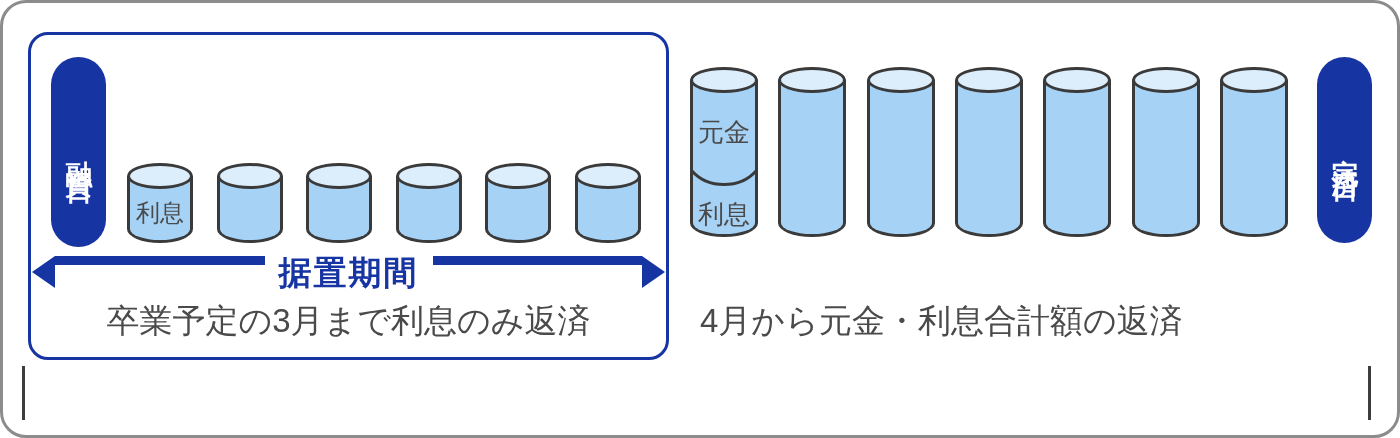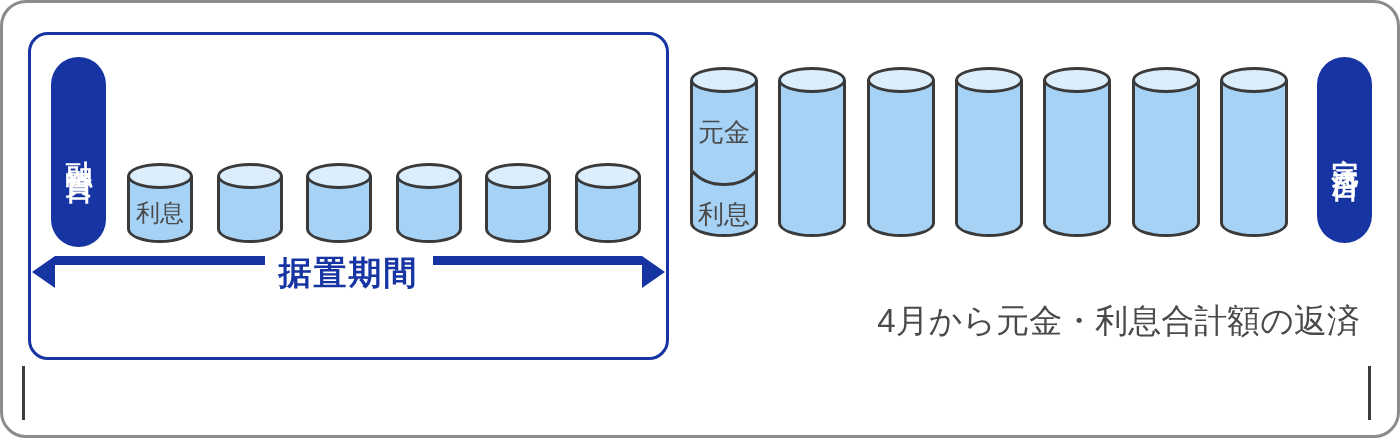--- a/index.html
+++ b/index.html
@@ -63,21 +63,21 @@
     display:flex;align-items:flex-start;}
   .bhead{width:0;height:0;border-top:16px solid transparent;border-bottom:16px solid transparent;}
   .bhead.left{border-right:23px solid var(--blue);}
   .bhead.right{border-left:23px solid var(--blue);}
   .bseg{flex:1;height:9px;background:var(--blue);}
   .blabel{color:var(--blue);font-size:33px;font-weight:bold;padding:0 14px;
     letter-spacing:2px;line-height:1;white-space:nowrap;}
   
   .grace-caption{position:absolute;left:0;right:0;top:268px;text-align:center;
     color:var(--caption);font-size:33px;line-height:1.1;white-space:nowrap;}
-  .right-caption{position:absolute;left:697px;width:660px;top:300px;text-align:right;
+  .right-caption{position:absolute;left:697px;width:660px;top:300px;text-align:left;
     color:var(--caption);font-size:33px;line-height:1.1;white-space:nowrap;}
   
   .timeline-tick{position:absolute;top:363px;width:3px;height:54px;background:var(--timeline);}
   .tick-left{left:19px;}
   .tick-right{left:1365px;}
   .timeline{position:absolute;left:21px;width:1344px;top:374px;height:30px;
     display:flex;align-items:center;}
   .thead{width:0;height:0;border-top:15px solid transparent;border-bottom:15px solid transparent;}
   .thead.left{border-right:25px solid var(--timeline);}
   .thead.right{border-left:25px solid var(--timeline);}
@@ -120,20 +120,21 @@
           <div class="cyl-body"></div>
         </div>
       </div>
     <div class="blue-arrow">
       <span class="bhead left"></span>
       <span class="bseg"></span>
       <span class="blabel">据置期間</span>
       <span class="bseg"></span>
       <span class="bhead right"></span>
     </div>
+    <div class="grace-caption">卒業予定の3月まで利息のみ返済</div>
   </div>
 
   <div class="right-cyls">
       <div class="cyl tall">
         <div class="cyl-top"></div>
         <div class="cyl-body"></div>
         <div class="cyl-label label-top">元金</div>
         <div class="divider"><svg width="100%" height="100%" viewBox="0 0 68 20" preserveAspectRatio="none">
             <path d="M2,2 C18,20 50,20 66,2"></path>
           </svg></div>

